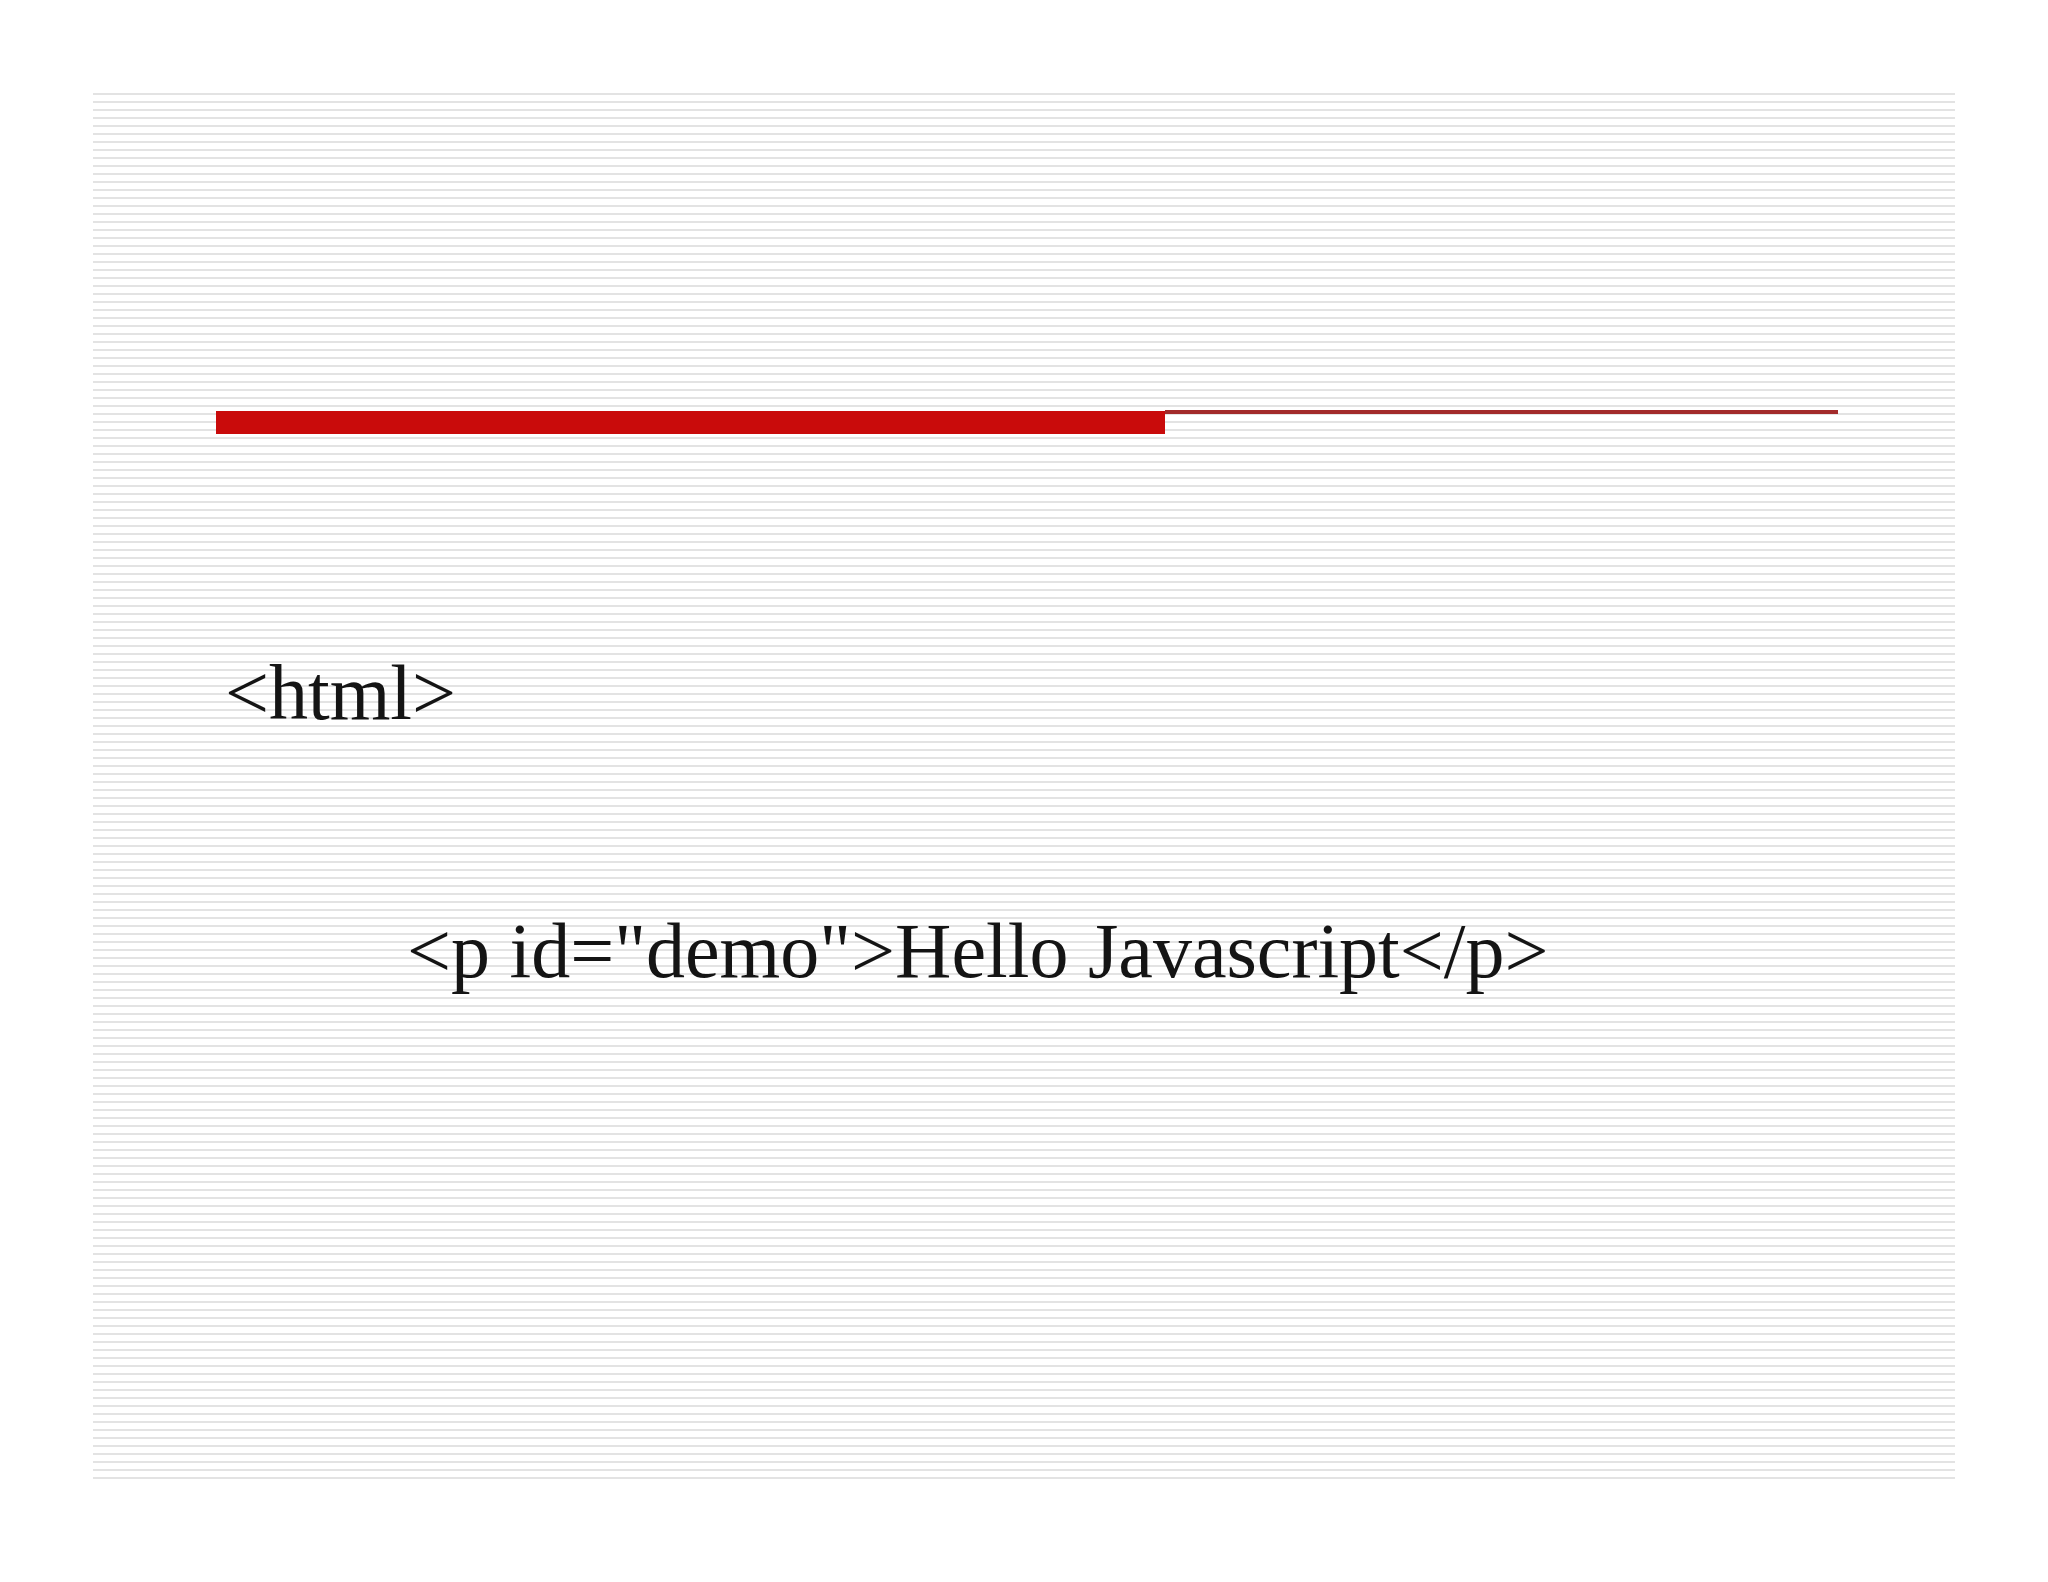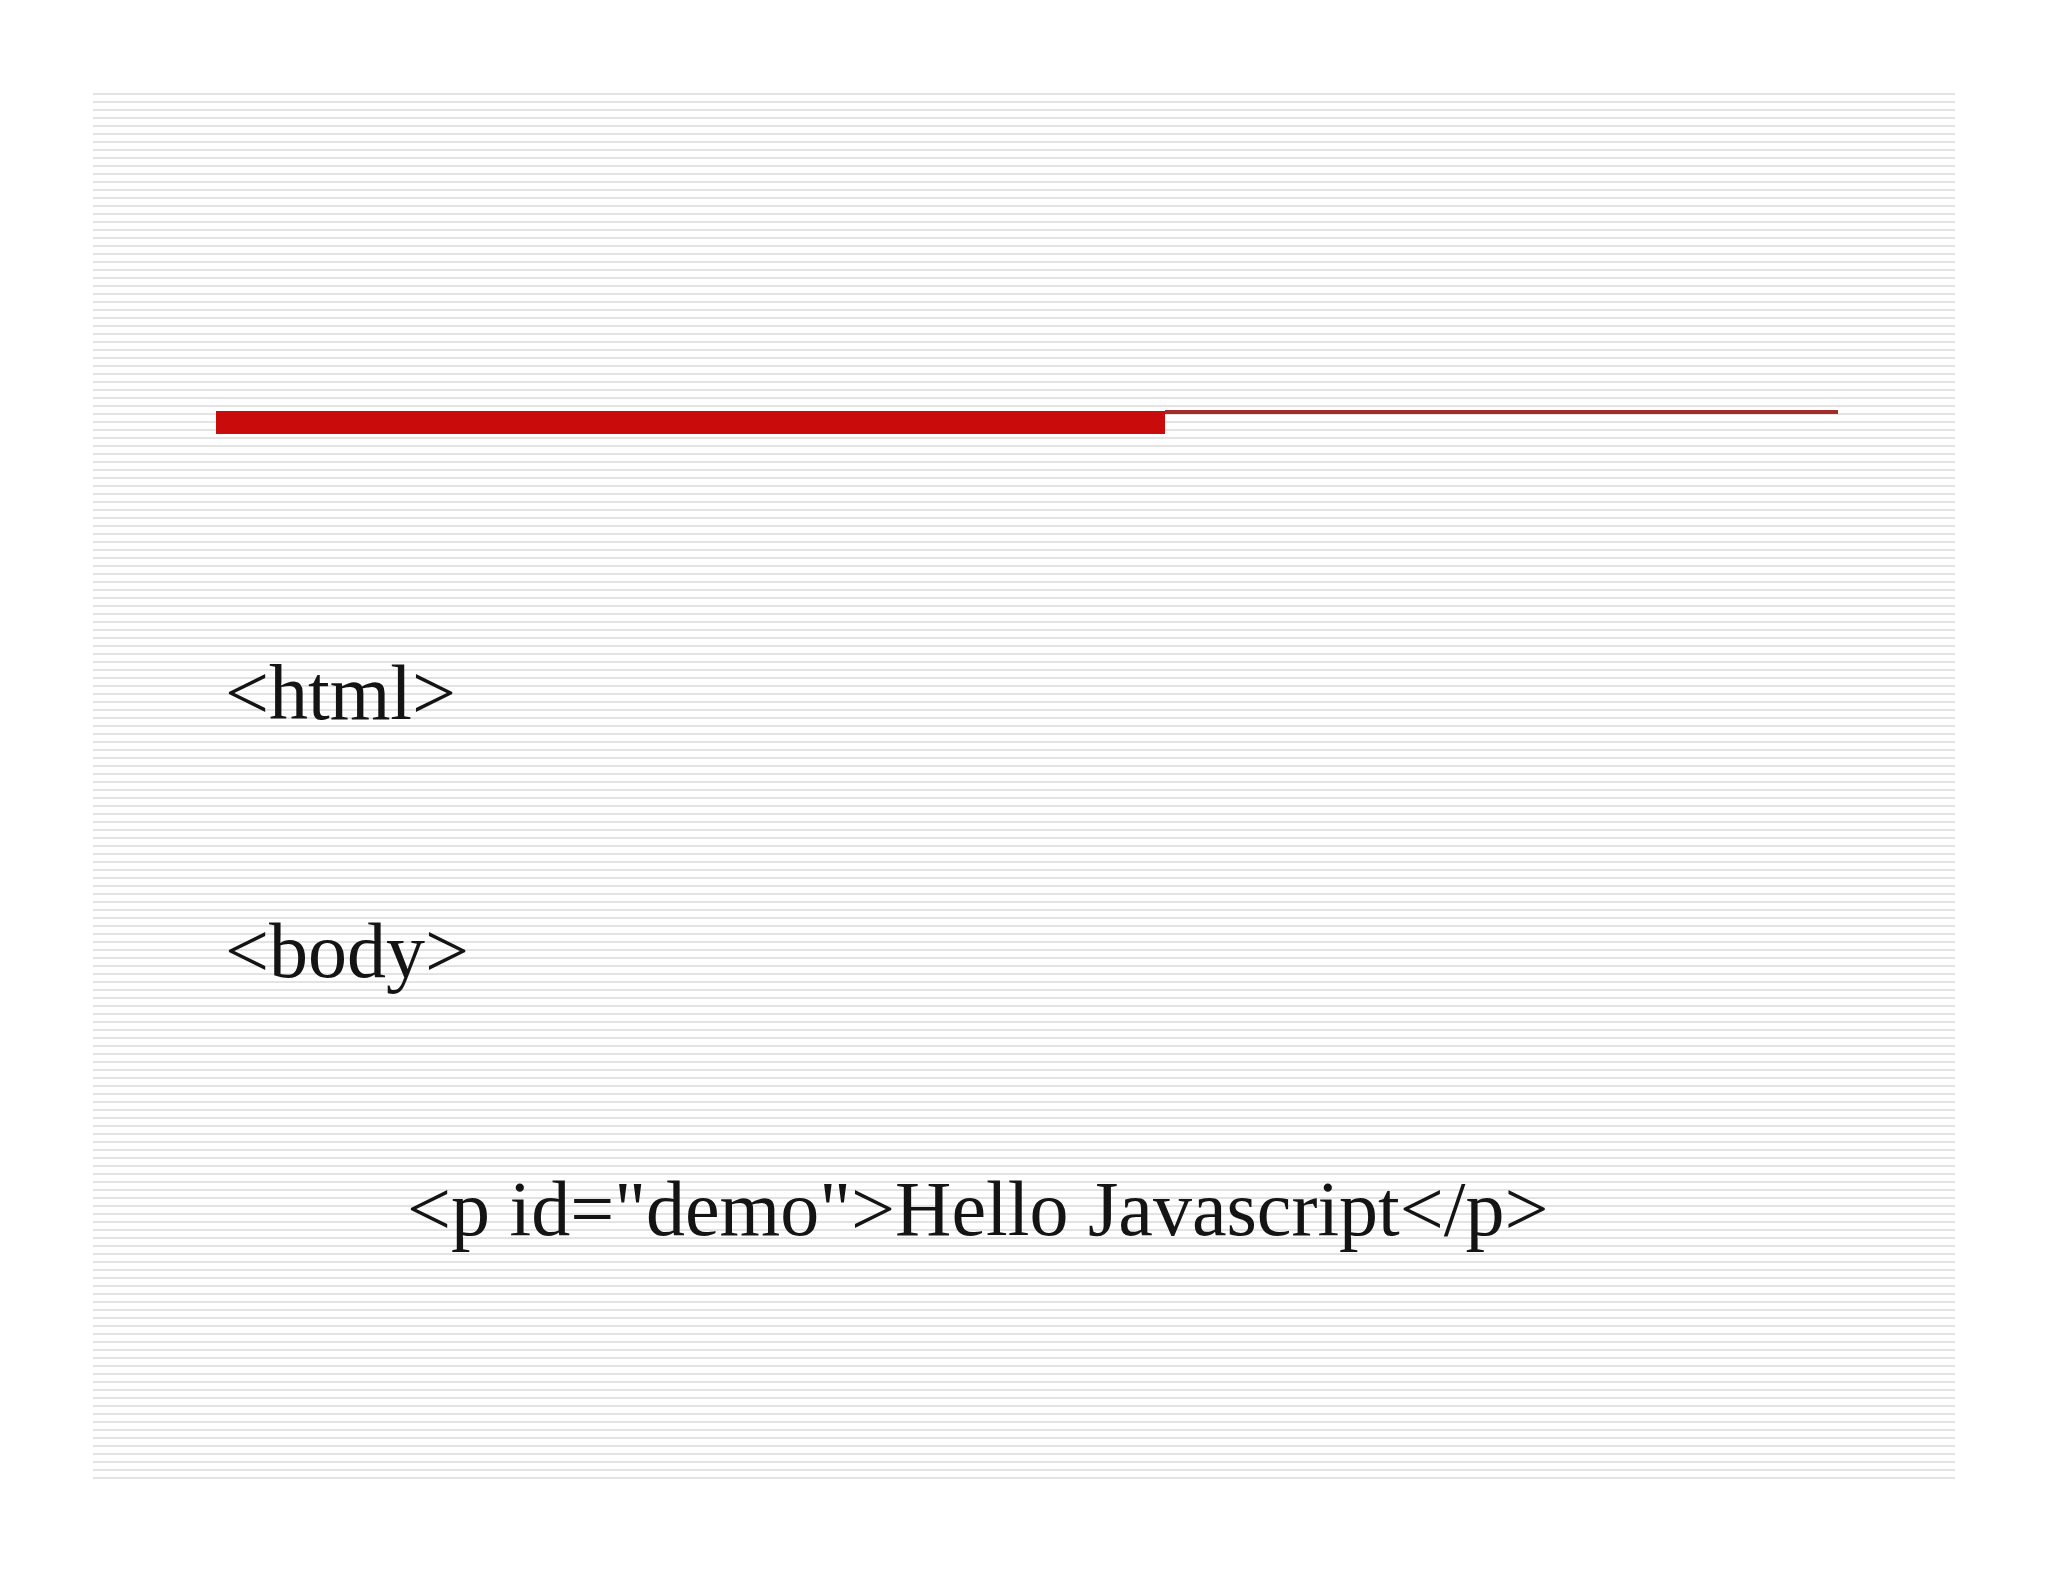--- a/index.html
+++ b/index.html
@@ -62,21 +62,20 @@
 
 <div class="slide">
 
   <div class="stripes" style="background: repeating-linear-gradient(rgb(227, 227, 227) 0px, rgb(227, 227, 227) 2px, rgb(255, 255, 255) 2px, rgb(255, 255, 255) 8px), repeating-linear-gradient(rgb(239, 239, 239) 0px, rgb(239, 239, 239) 4px, rgb(255, 255, 255) 4px, rgb(255, 255, 255) 24px);"></div>
 
   <div class="bar-thick" style="background: rgb(201, 11, 11);"></div>
   <div class="bar-thin" style="background: rgb(162, 43, 43);"></div>
 
   <div class="code">
     <div class="code-line">&lt;html&gt;</div>
-    <div class="code-line">&lt;body&gt;</div>
     <div class="code-line indent">&lt;p id="demo"&gt;Hello Javascript&lt;/p&gt;</div>
     <div class="code-line"></div>
     
     
     
     
     
     
   </div>
 

